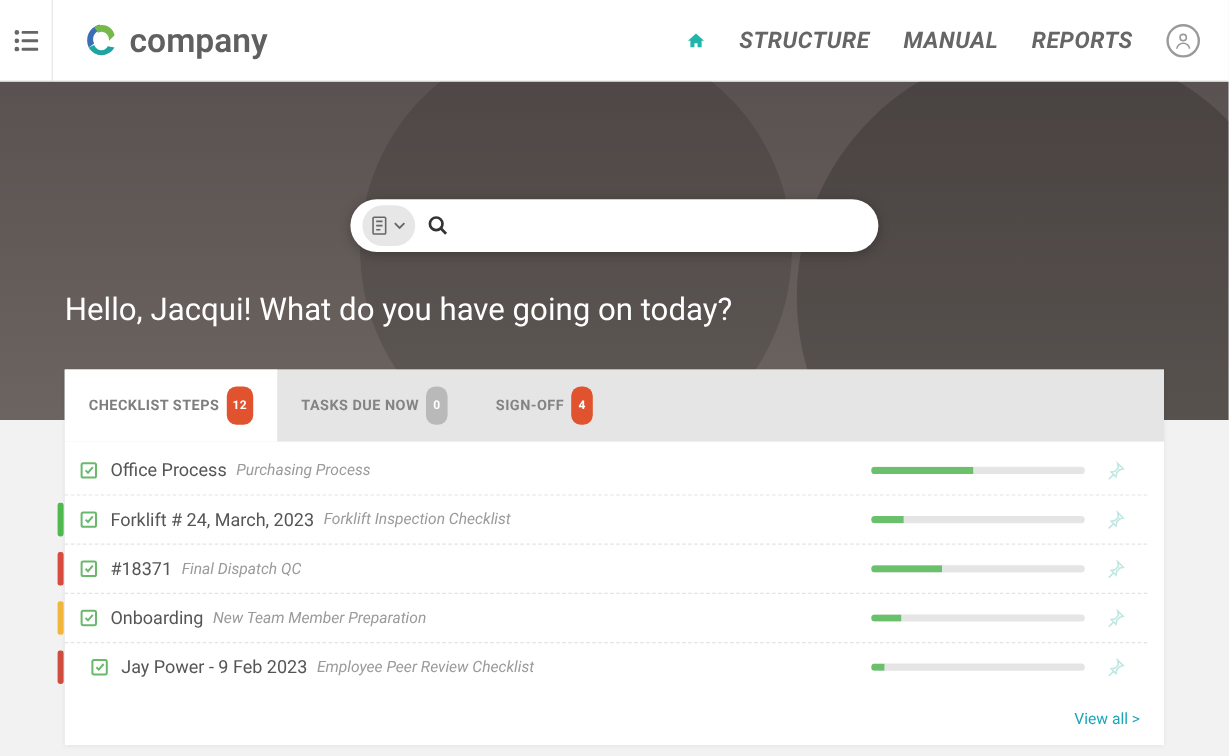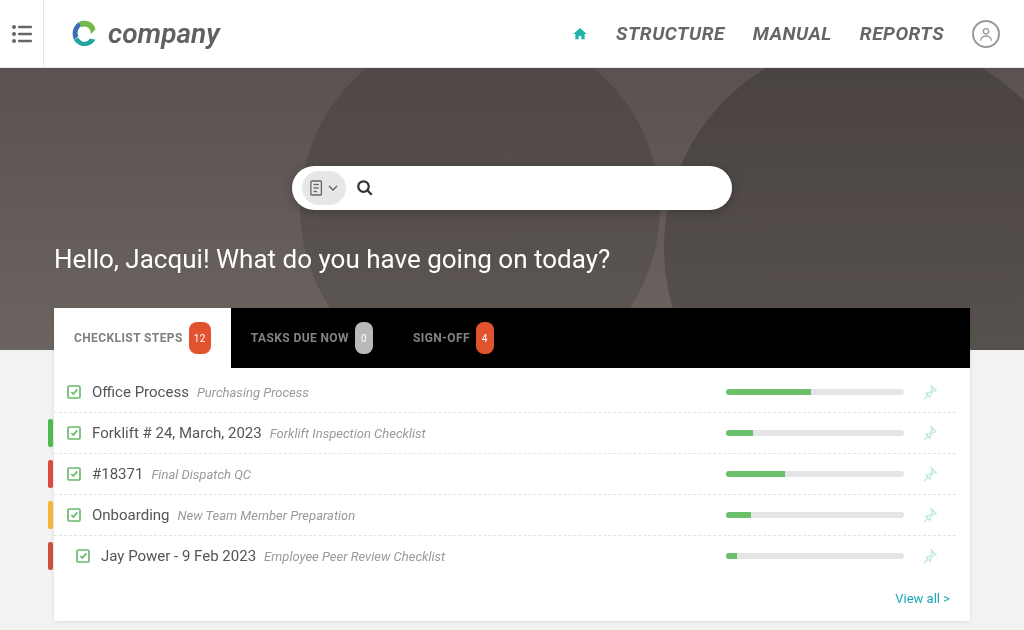--- a/index.html
+++ b/index.html
@@ -1,21 +1,21 @@
 <!DOCTYPE html>
 <html><head>
 <meta charset="utf-8">
 <style>
   * { box-sizing: border-box; margin: 0; padding: 0; }
   body { font-family: -apple-system, "Segoe UI", Roboto, Arial, sans-serif; background: #f2f2f2; color: #555; width: 1024px; height: 630px; overflow: hidden; }
 
   
   .topbar { display: flex; align-items: center; height: 68px; background: #fff; border-bottom: 1px solid #e6e6e6; }
   .menu-btn { width: 44px; height: 68px; display: flex; align-items: center; justify-content: center; border-right: 1px solid #e6e6e6; cursor: pointer; }
-  .logo-wrap { display: flex; align-items: center; gap: 8px; padding-left: 22px; font-style: italic; }
+  .logo-wrap { display: flex; align-items: center; gap: 8px; padding-left: 22px; }
   .logo-text { font-size: 28px; font-weight: 600; color: #606060; }
   .nav-right { margin-left: auto; display: flex; align-items: center; gap: 28px; padding-right: 24px; }
   .nav-link { font-size: 19px; font-weight: 700; letter-spacing: 0.5px; color: #666; cursor: pointer; font-style: italic; }
   .home-icon { color: #1fb5a7; }
   .avatar { width: 28px; height: 28px; border: 2px solid #9a9a9a; border-radius: 50%; display:flex; align-items:center; justify-content:center; }
 
   
   .hero { position: relative; height: 282px; overflow: hidden; }
   .hero-bg { position:absolute; inset:0; background: linear-gradient(180deg,#5a5250 0%, #6b6460 100%); }
   .hero-bg::before, .hero-bg::after { content:""; position:absolute; border-radius:50%; background:rgba(0,0,0,0.12); }
@@ -24,24 +24,24 @@
   .hero-content { position: relative; z-index: 1; height: 100%; display: flex; flex-direction: column; align-items: flex-start; }
   .searchbar { margin: 98px auto 0; background: #fff; border-radius: 26px; height: 44px; width: 440px; display:flex; align-items:center; padding: 0 6px 0 6px; box-shadow: 0 2px 10px rgba(0,0,0,0.25); }
   .search-type { background:#e7e7e7; height:34px; min-width:44px; border-radius:20px; display:flex; align-items:center; justify-content:center; gap:4px; margin-left:4px; cursor:pointer; }
   .search-input { flex:1; border:none; outline:none; padding: 0 14px; font-size:15px; color:#444; }
   .search-input::placeholder { color:#9a9a9a; }
   .search-go { width:38px; display:flex; align-items:center; justify-content:center; cursor:pointer; }
   .greeting { margin: 34px 0 0 54px; color:#fff; font-size:26px; font-weight:400; }
 
   
   .panel { position: relative; margin: -42px 54px 0; background:#fff; box-shadow: 0 1px 4px rgba(0,0,0,0.1); }
-  .tabs { display:flex; background:#000000;text-align:right; }
+  .tabs { display:flex; background:#e5e5e5;text-align:right; }
   .tab { padding: 14px 20px; font-size:12px; font-weight:700; letter-spacing:0.4px; color:#838383; display:flex; align-items:center; gap:6px; cursor:pointer; }
   .tab.active { background:#fff; color:#7e7e7e; }
-  .badge { display:inline-flex; align-items:center; justify-content:center; min-width:18px; height:32px; padding:16px 5px; border-radius:8px; color:#fff; font-size:10px; font-weight:400; }
+  .badge { display:inline-flex; align-items:center; justify-content:center; min-width:18px; height:32px; padding:16px 5px; border-radius:8px; color:#fff; font-size:10px; font-weight:700; }
   .badge.grey { background:#b9b9b9; }
 
   .list { padding: 4px 14px 8px 0; }
   .row { display:flex; align-items:center; padding:11px 18px 11px 12px; border-bottom:1px dashed #e3e3e3; position:relative; }
   .row:last-of-type { border-bottom:none;padding-left:21px; }
   .row-accent { position:absolute; left:-6px; top:6px; bottom:6px; width:5px; border-radius:2px; }
   .row .chk { color:#69b86b; margin-right:10px; flex-shrink:0; }
   .row-title { font-size:15px; color:#555; }
   .row-sub { font-size:13px; color:#9a9a9a; font-style:italic; margin-left:8px; }
   .progress { margin-left:auto; width:178px; height:6px; background:#e5e5e5; border-radius:3px; overflow:hidden; }

